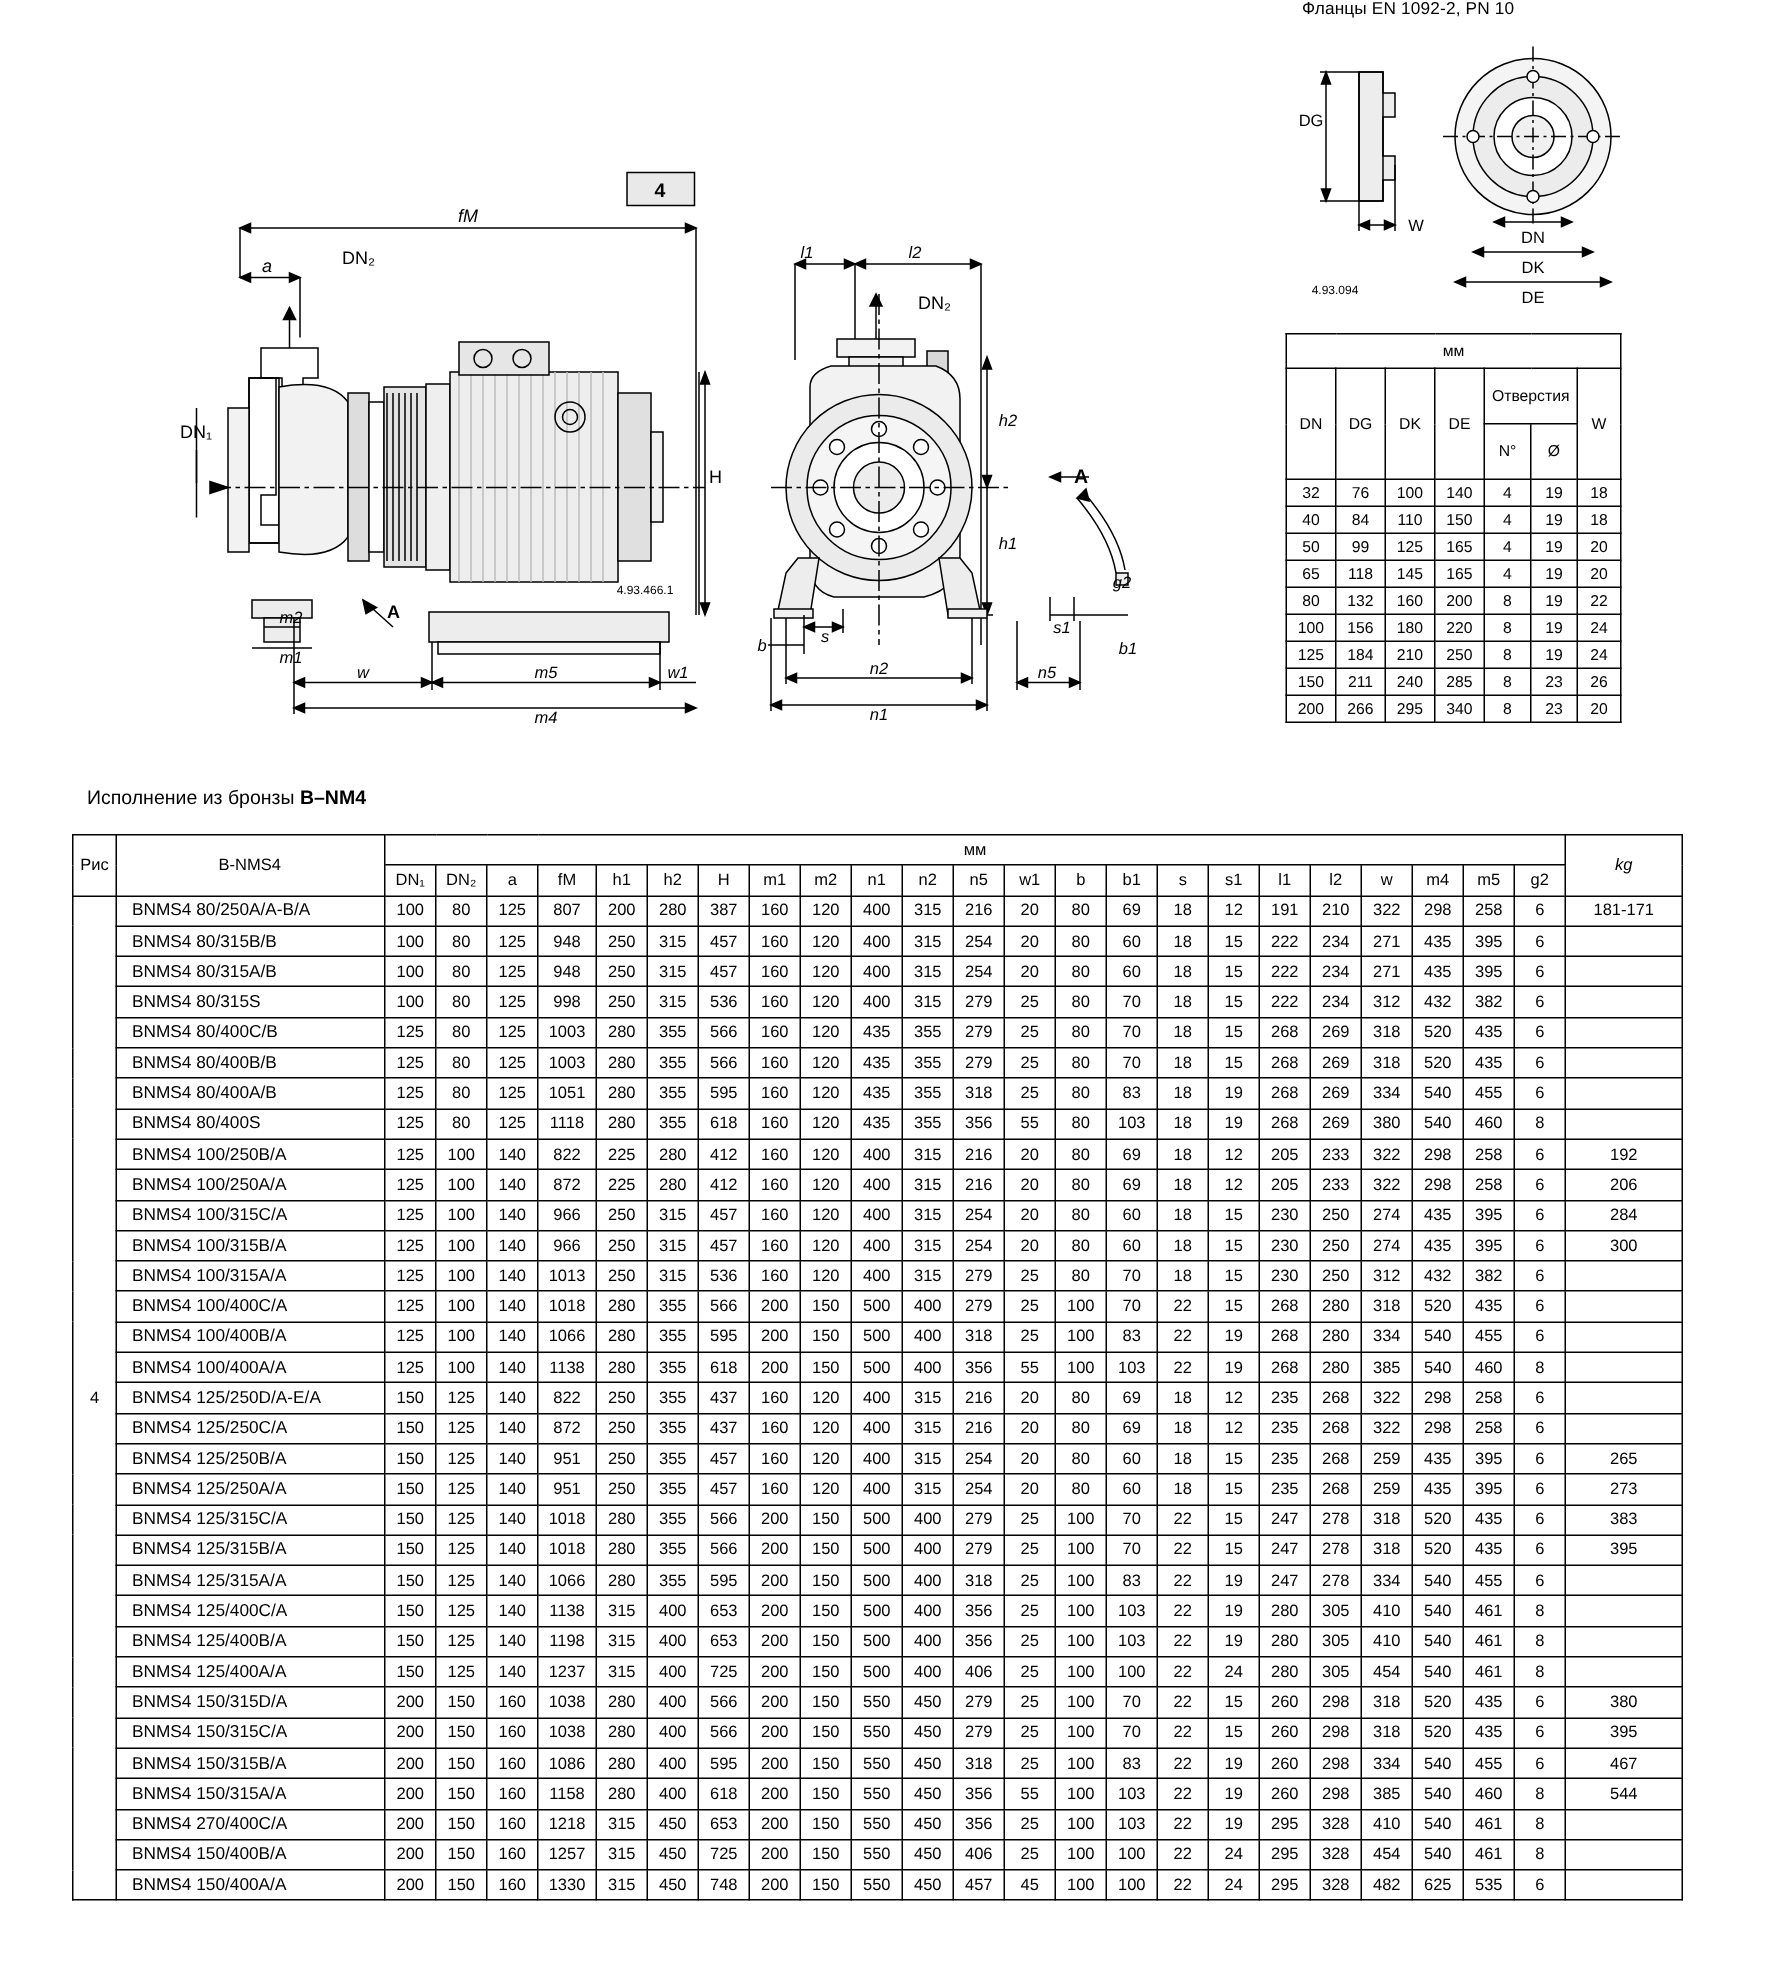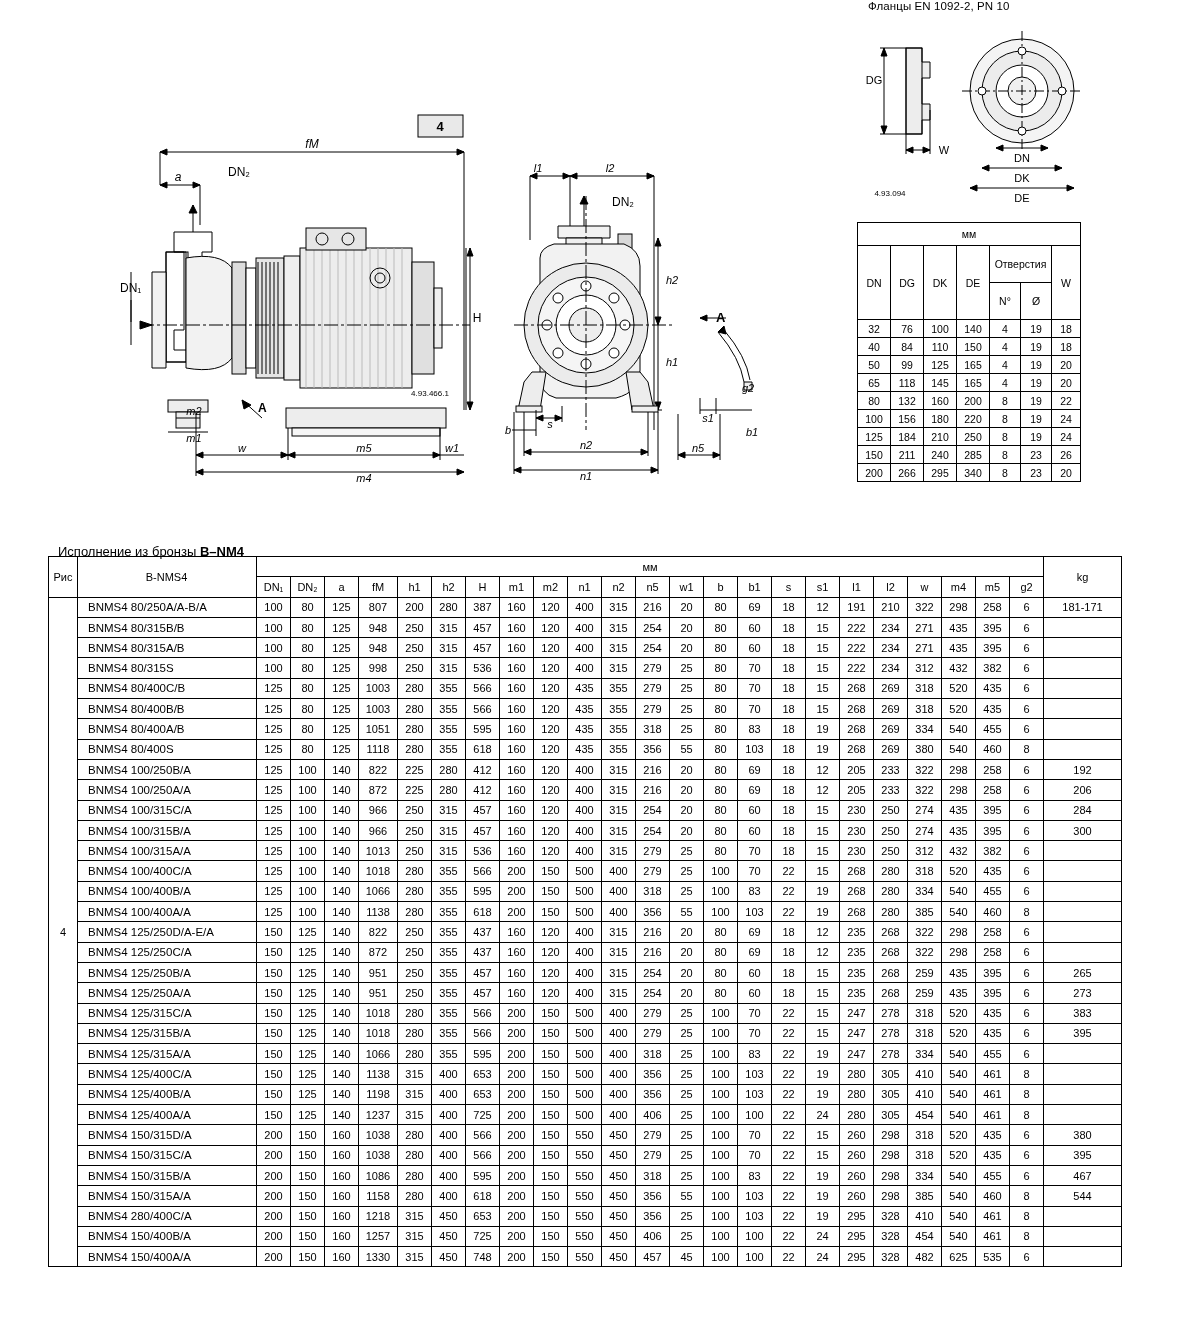--- a/index.html
+++ b/index.html
@@ -57,21 +57,21 @@
   .flange-table .hdr-mm { height: 22px; font-size: 10.5px; }
   .flange-table .col-n  { width: 30px; }
   .flange-table .col-w  { width: 28px; }
   .flange-table .col-dn { width: 32px; }
   .flange-table .tall { height: 72px; vertical-align: middle; }
 
   
   .bronze-caption {
     position: absolute;
     left: 58px;
-    top: 544px;
+    top: 524px;
     font-size: 13px;
   }
   .bronze-caption b { font-weight: bold; }
 
   
   .main-wrap {
     position: absolute;
     left: 48px;
     top: 556px;
     width: 1098px;
@@ -96,21 +96,21 @@
   .c-ris   { width: 26px; }
   .c-model { width: 167px; text-align: left !important; padding-left: 10px !important; margin-top: 15px; }
   .c-num   { width: 31px; }
   .c-fm    { width: 36px; }
   .c-kg    { width: 75px; }
   .model-head { font-weight: bold; font-size: 13px; text-align: center !important; padding-left: 0 !important;}
   .mm-head { font-size: 11px; }
   .sub-tall { height: 38px; vertical-align: middle; }
   .big-left { vertical-align: middle; }
   .modelcell { text-align: left; padding-left: 10px; font-size: 11.5px; }
-  .unit-kg { font-size: 12px; }
+  .unit-kg { font-size: 12px; font-style: italic; }
 </style>
 </head>
 <body>
 
 <div class="page">
 
   <div class="drawings">
     <svg width="1189" height="540" viewBox="0 0 1189 540">
       <g stroke="#000" fill="none" stroke-width="1">
 
@@ -1319,21 +1319,21 @@
             <td class="c-num">19</td>
             <td class="c-num">260</td>
             <td class="c-num">298</td>
             <td class="c-num">385</td>
             <td class="c-num">540</td>
             <td class="c-num">460</td>
             <td class="c-num">8</td>
             <td class="c-kg">544</td>
           </tr>
           <tr>
-            <td class="c-model modelcell">BNMS4 280/400C/A</td>
+            <td class="c-model modelcell">BNMS4 270/400C/A</td>
             <td class="c-num">200</td>
             <td class="c-num">150</td>
             <td class="c-num">160</td>
             <td class="c-fm">1218</td>
             <td class="c-num">315</td>
             <td class="c-num">450</td>
             <td class="c-num">653</td>
             <td class="c-num">200</td>
             <td class="c-num">150</td>
             <td class="c-num">550</td>

